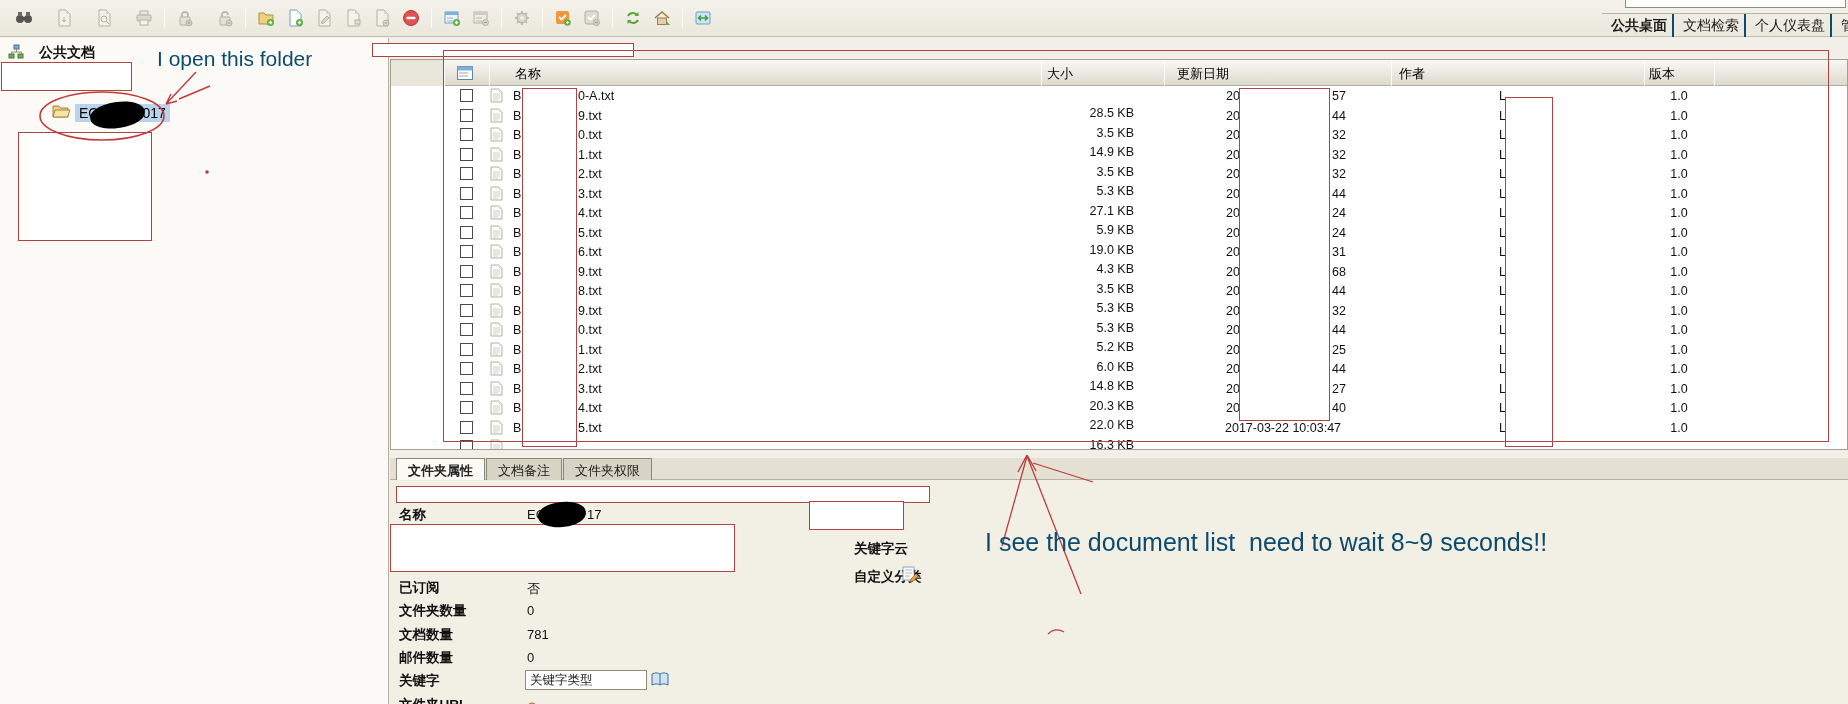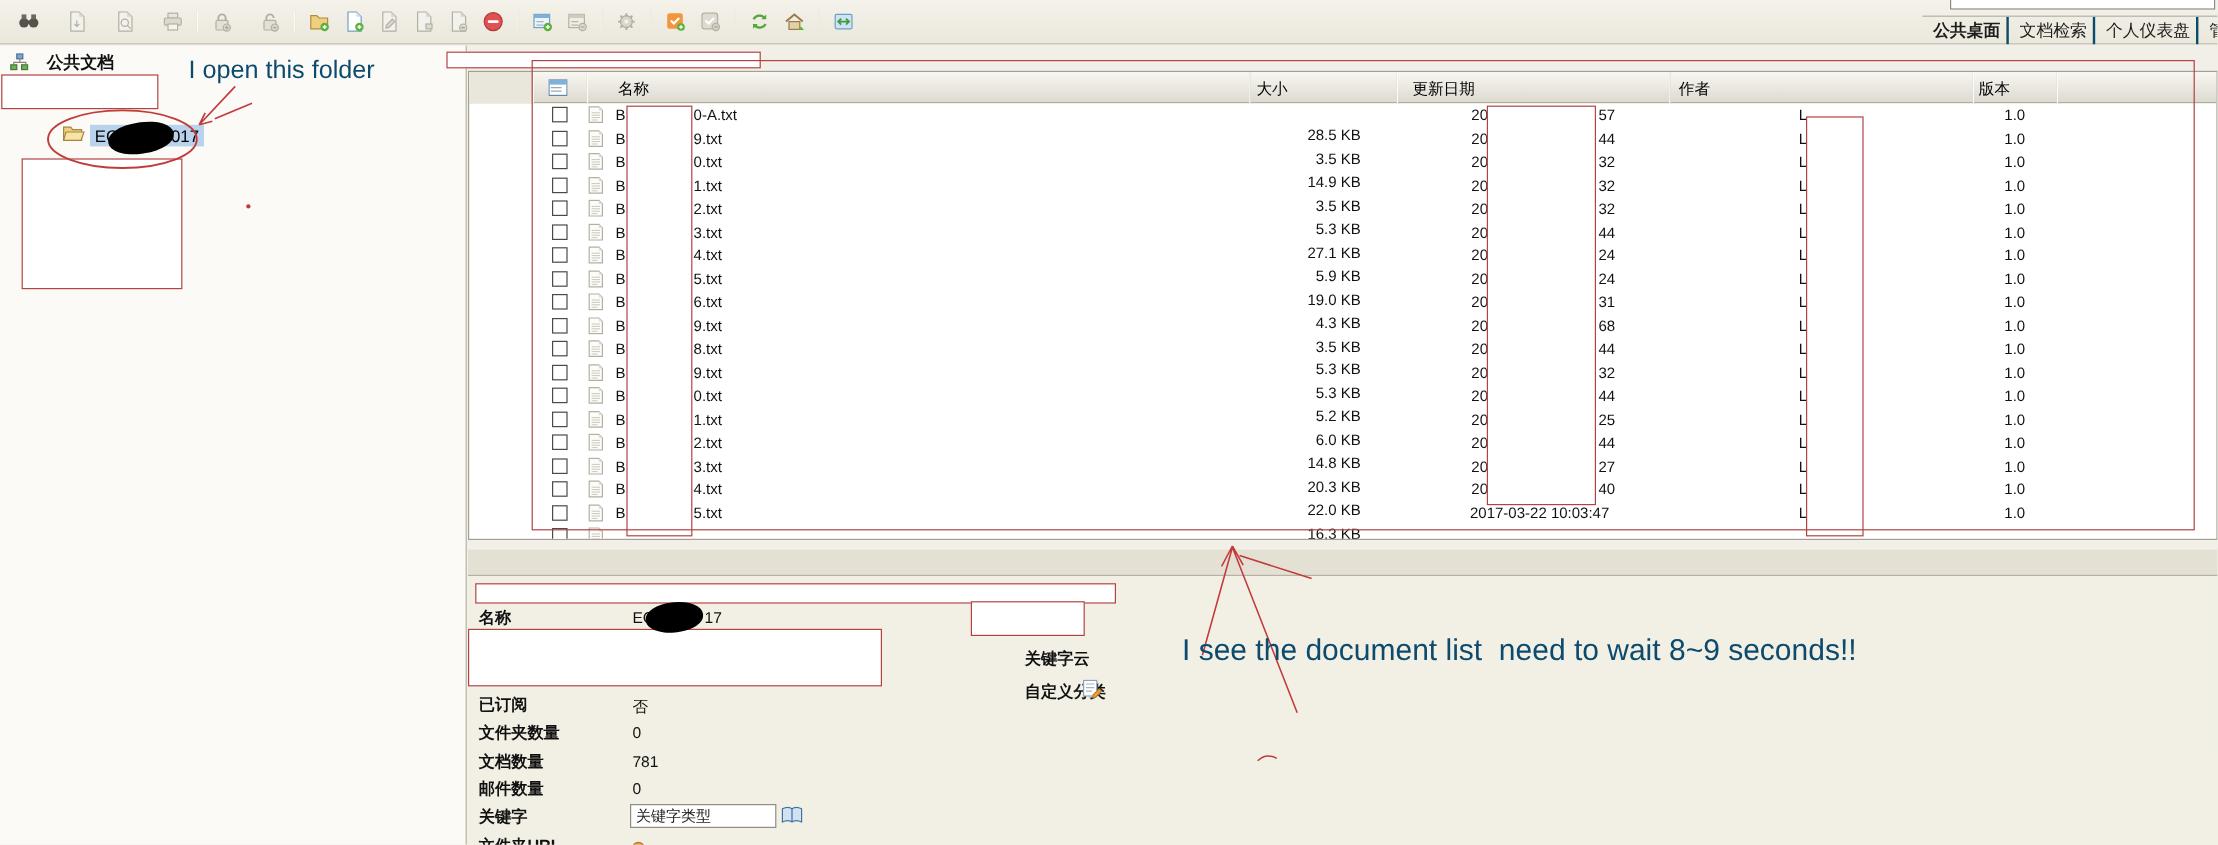--- a/index.html
+++ b/index.html
@@ -571,20 +571,25 @@
             <path d="M1 1h8l3 3v10H1z" fill="#fcfcfa" stroke="#b3b0a3"></path>
             <path d="M9 1l3 3H9z" fill="#e2dfd4"></path>
             <path d="M3 6h7M3 8h7M3 10h7M3 12h5" stroke="#c9c6ba" stroke-width="0.8"></path>
           </svg></span>
       </div>
     </div>
 </div>
 
 <div id="bottom-panel" class="abs">
   <div id="btab-band"></div>
+  <div id="btabs" class="btab-wrap">
+    <div class="btab active">文件夹属性</div>
+    <div class="btab">文档备注</div>
+    <div class="btab">文件夹权限</div>
+  </div>
 
   <div class="flabel" style="top:50px">名称</div>
   <div class="fvalue" style="top:51px"><span>EC</span><span style="display:inline-block;width:42px;"></span><span>17</span></div>
 
   <div class="flabel" style="top:123px">已订阅</div>
   <div class="fvalue" style="top:124px">否</div>
 
   <div class="flabel" style="top:146px">文件夹数量</div>
   <div class="fvalue" style="top:147px">0</div>
 

